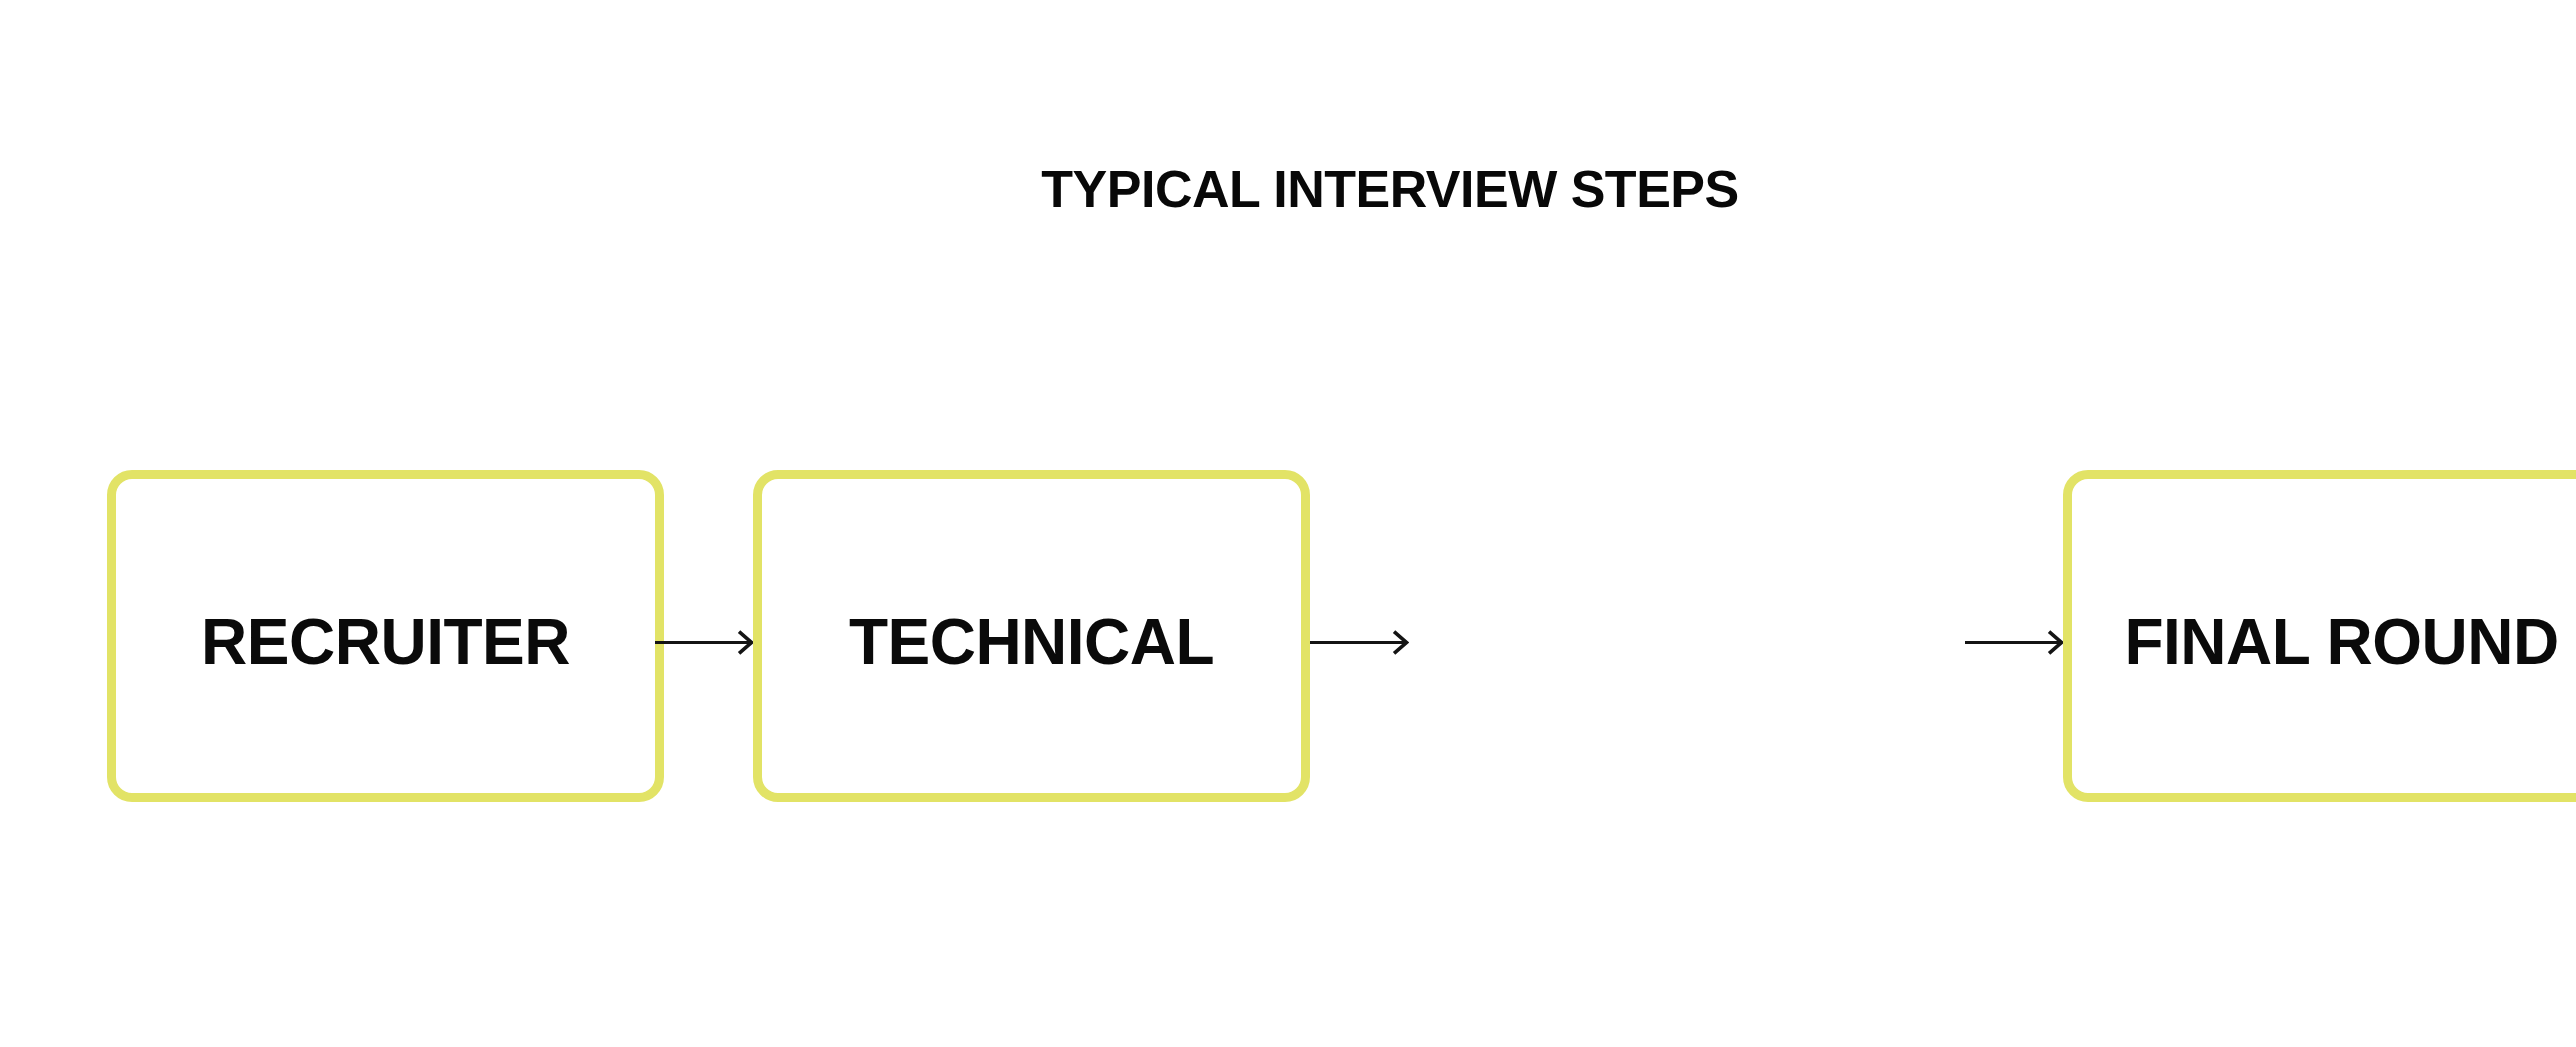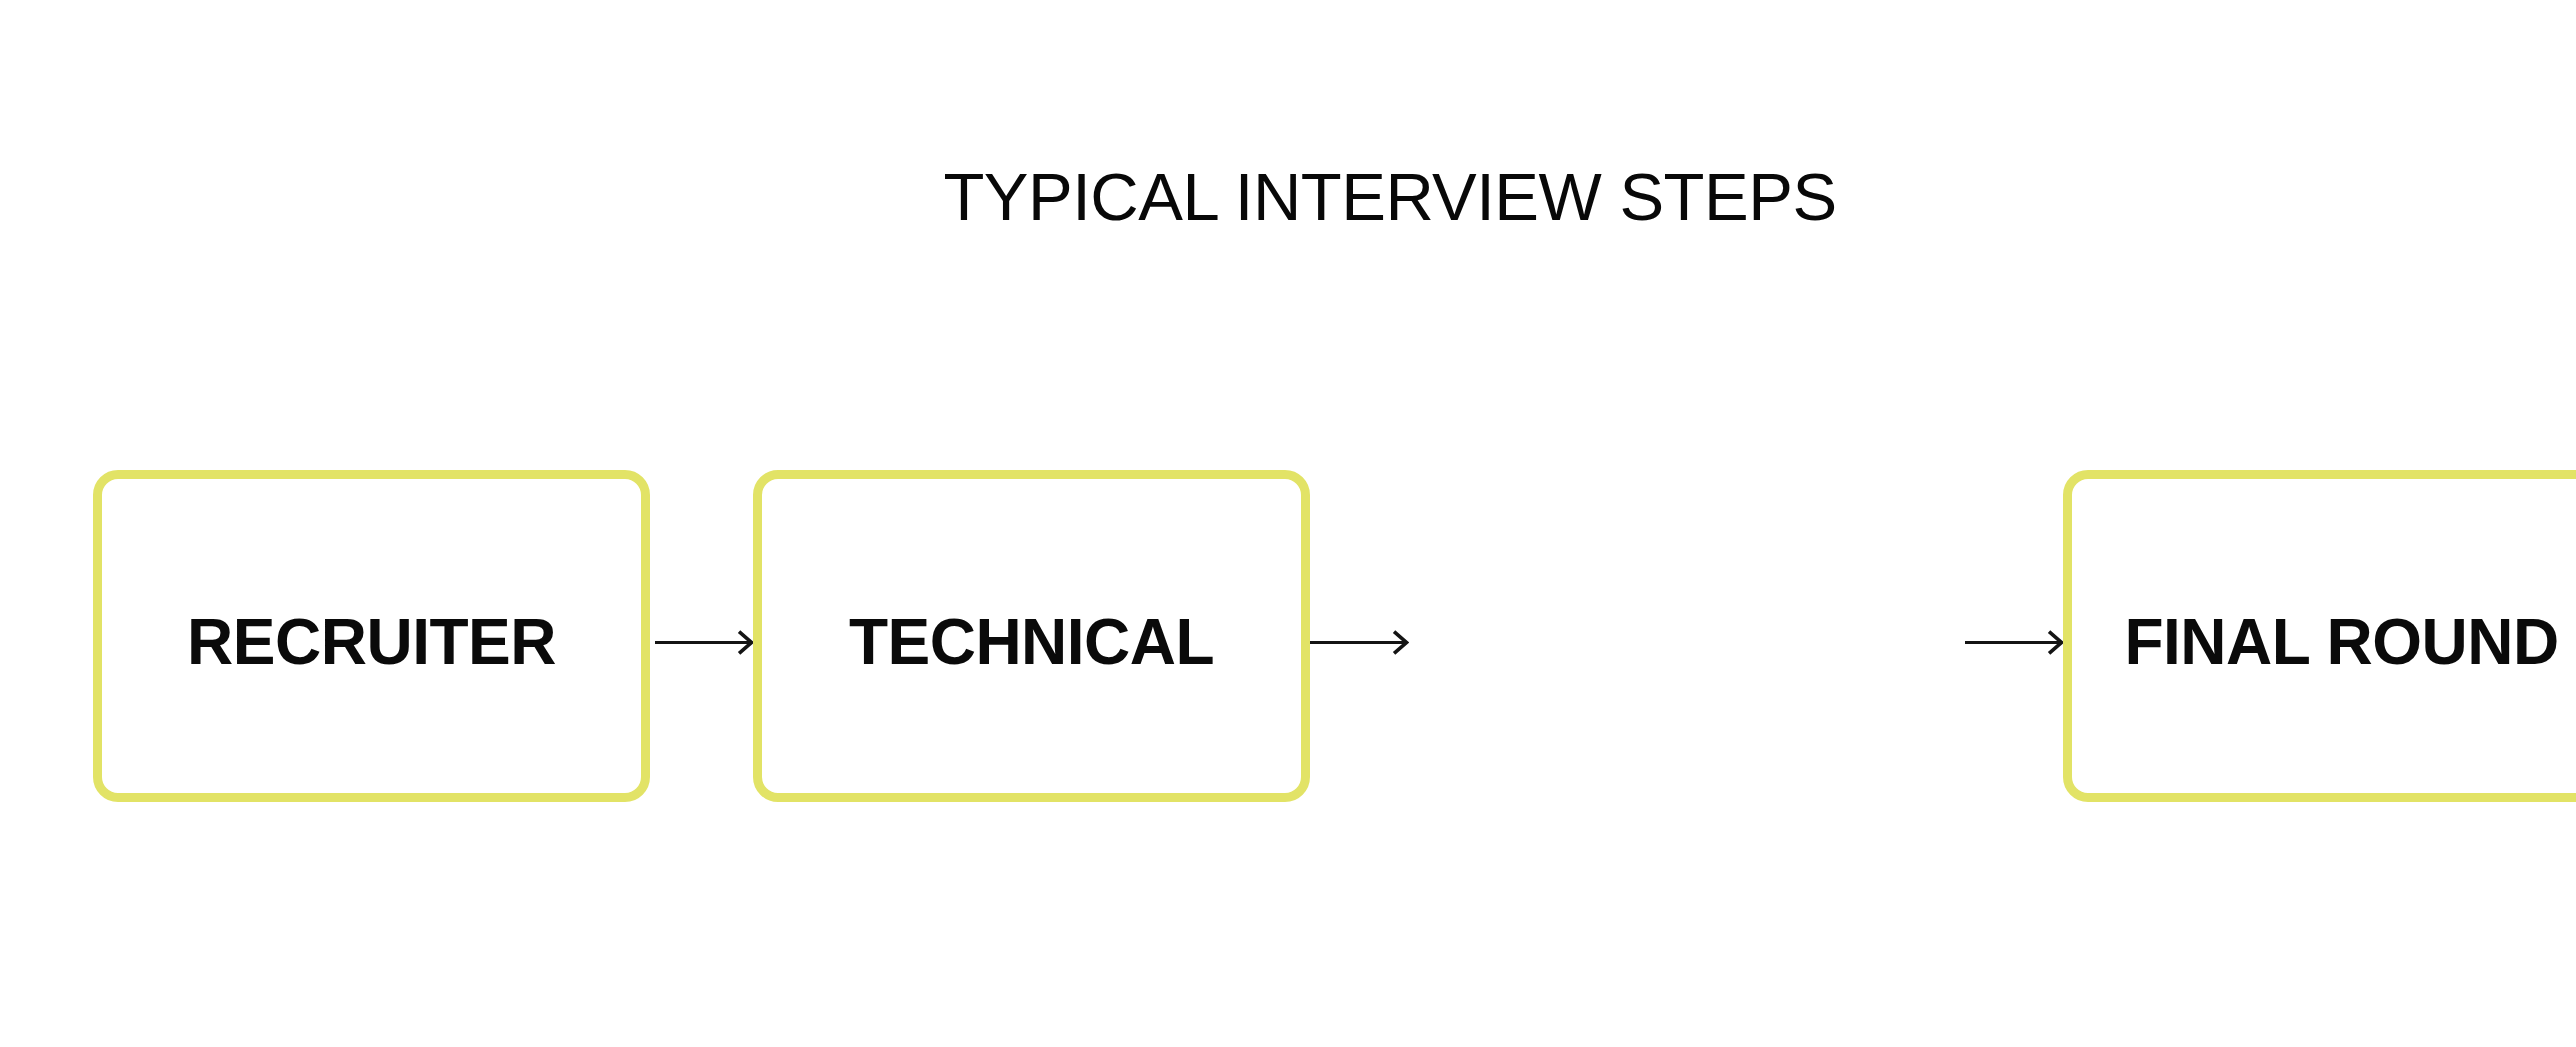--- a/index.html
+++ b/index.html
@@ -22,23 +22,23 @@
     width: 2780px;
     height: 1048px;
     background: var(--background);
     overflow: hidden;
   }
   .diagram-title {
     position: absolute;
     top: 163px;
     left: 50%;
     transform: translateX(-50%);
-    font-size: 67px;
+    font-size: 52px;
     line-height: 1;
-    font-weight: normal;
+    font-weight: bold;
     letter-spacing: -0.5px;
     color: var(--title-text);
     white-space: nowrap;
   }
   .step-box {
     position: absolute;
     top: 470px;
     width: 557px;
     height: 332px;
     background: var(--box-fill);
@@ -53,21 +53,21 @@
   }
   .step-box .line {
     display: block;
     font-size: 64px;
     line-height: 85px;
     font-weight: bold;
     letter-spacing: -0.5px;
     color: var(--label-text);
     white-space: nowrap;
   }
-  .box-1 { left: 93px; }
+  .box-1 { left: 107px; }
   .box-2 { left: 753px; }
   .box-3 { left: 1409px; }
   .box-4 { left: 2063px; }
   .flow-arrow {
     position: absolute;
     top: 627px;
     width: 99px;
     height: 31px;
     color: var(--arrow);
     display: block;

